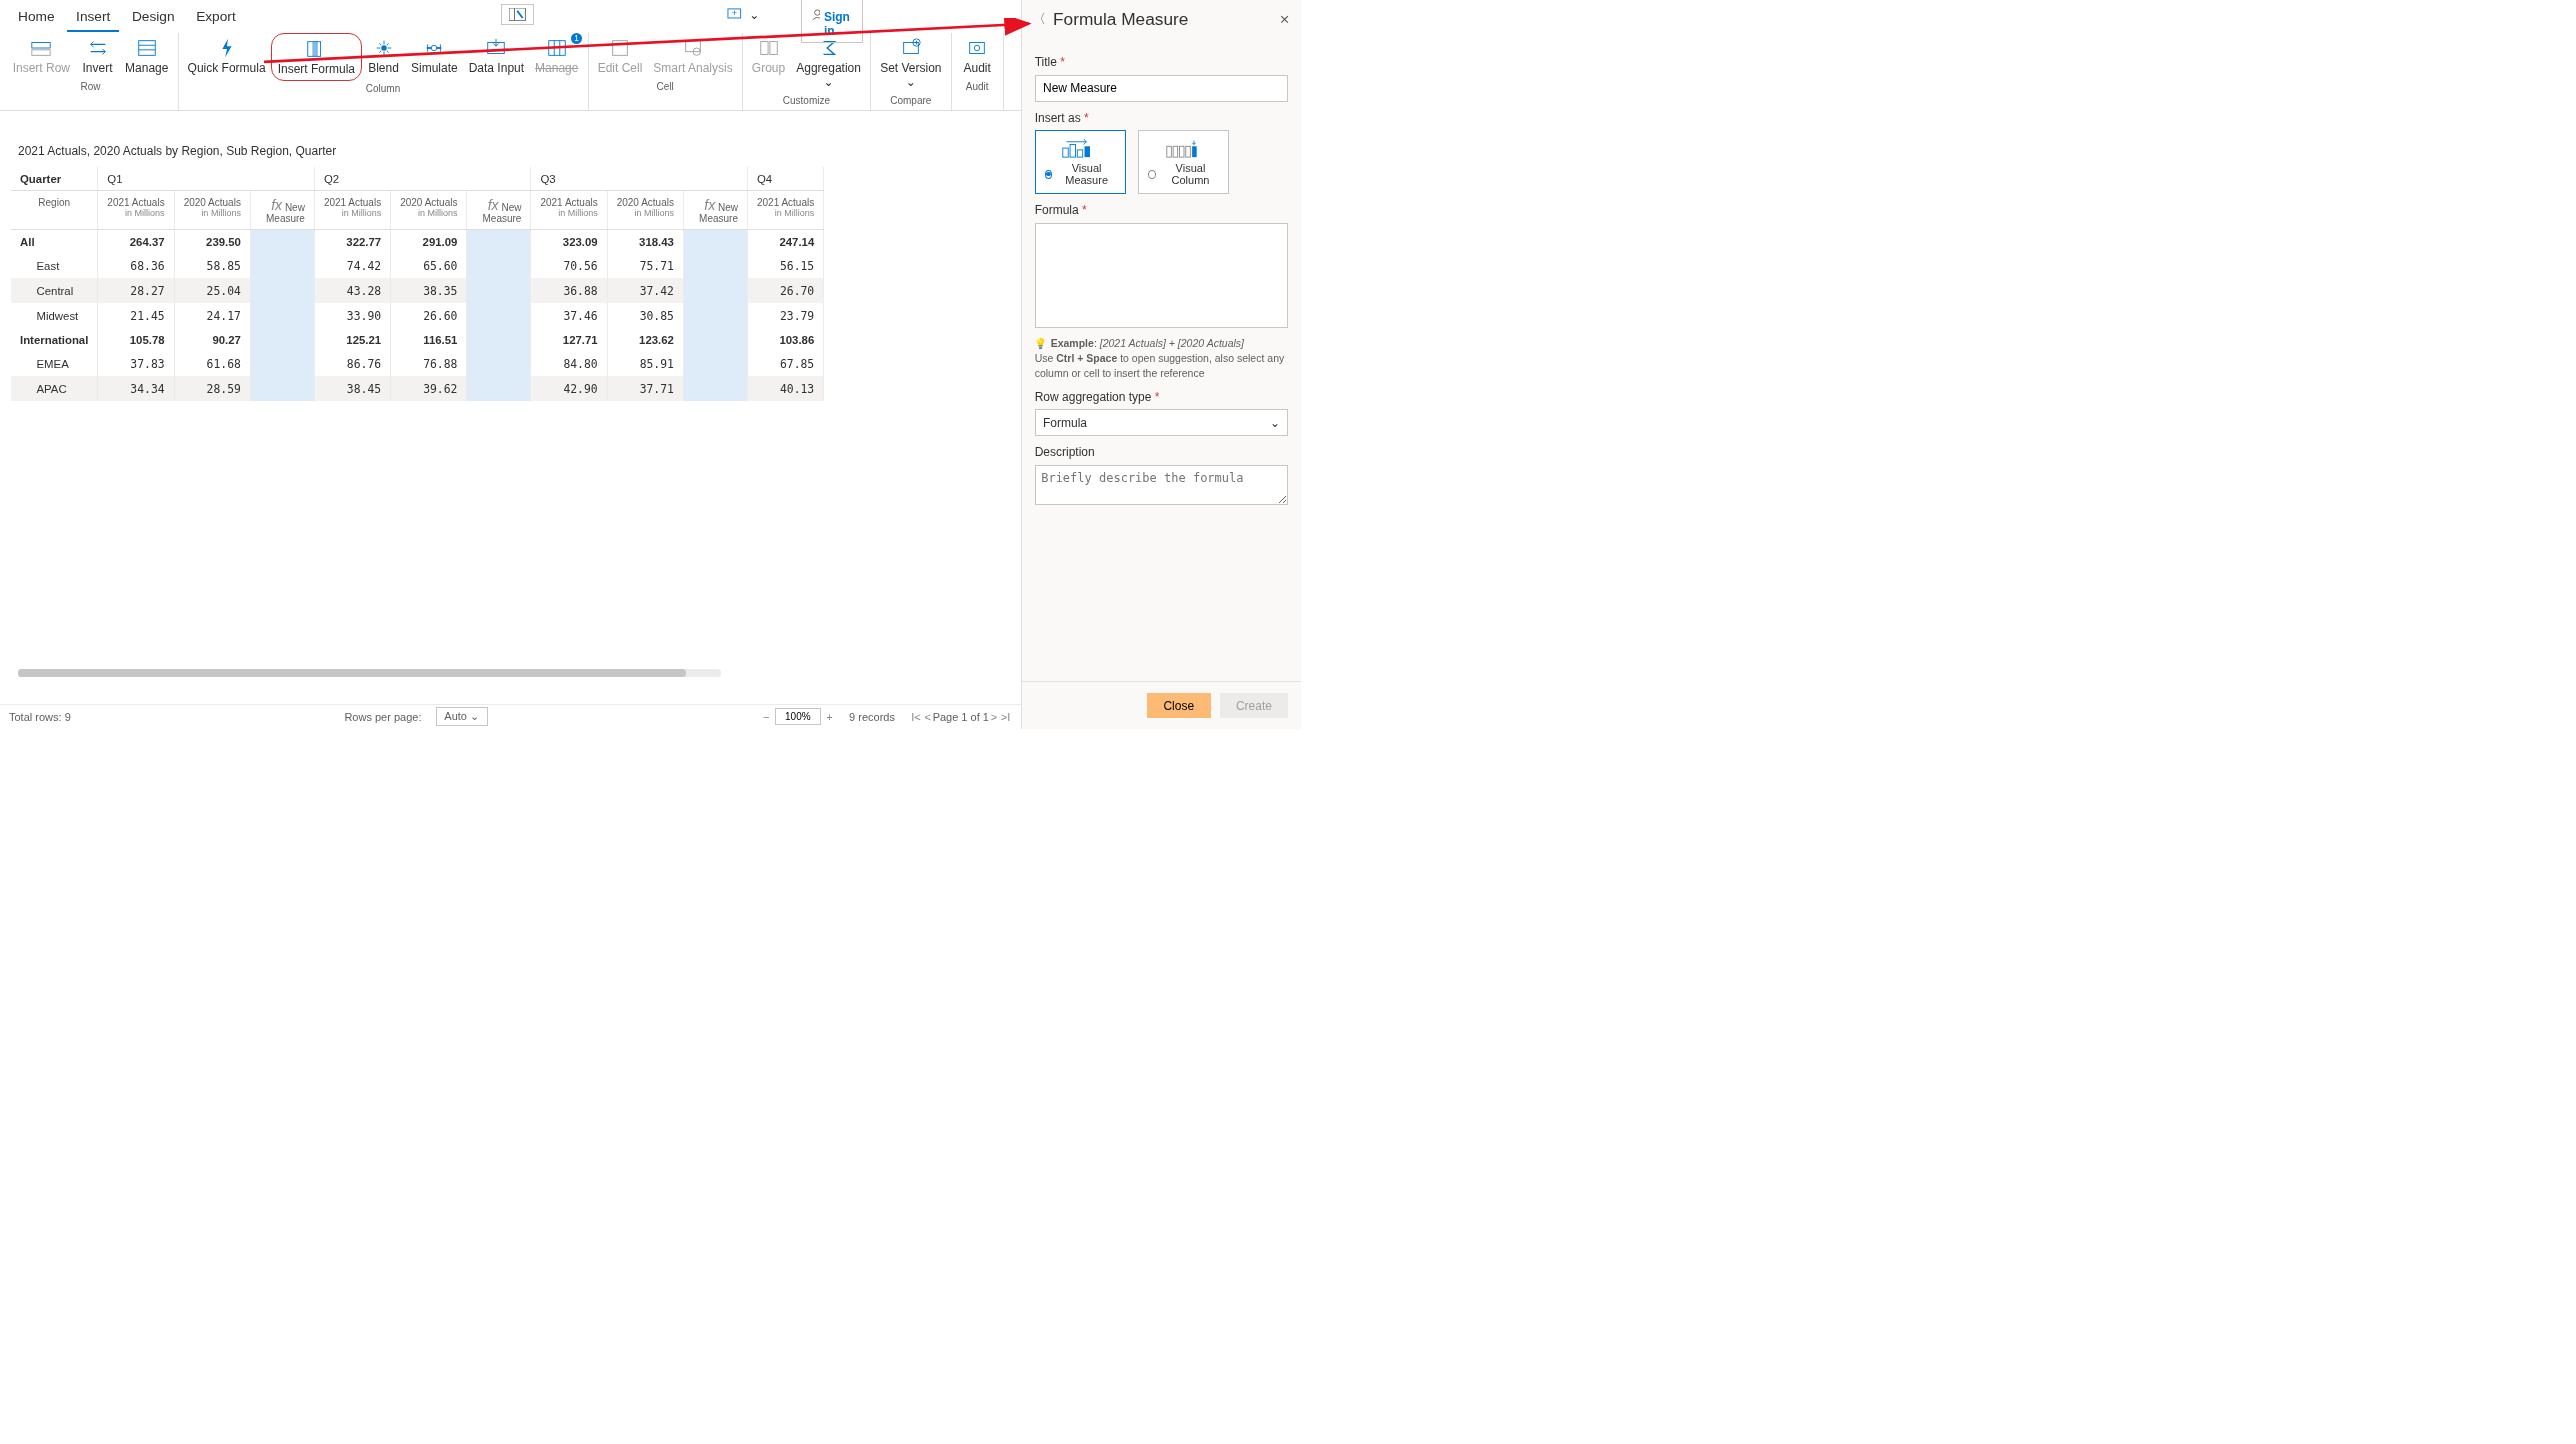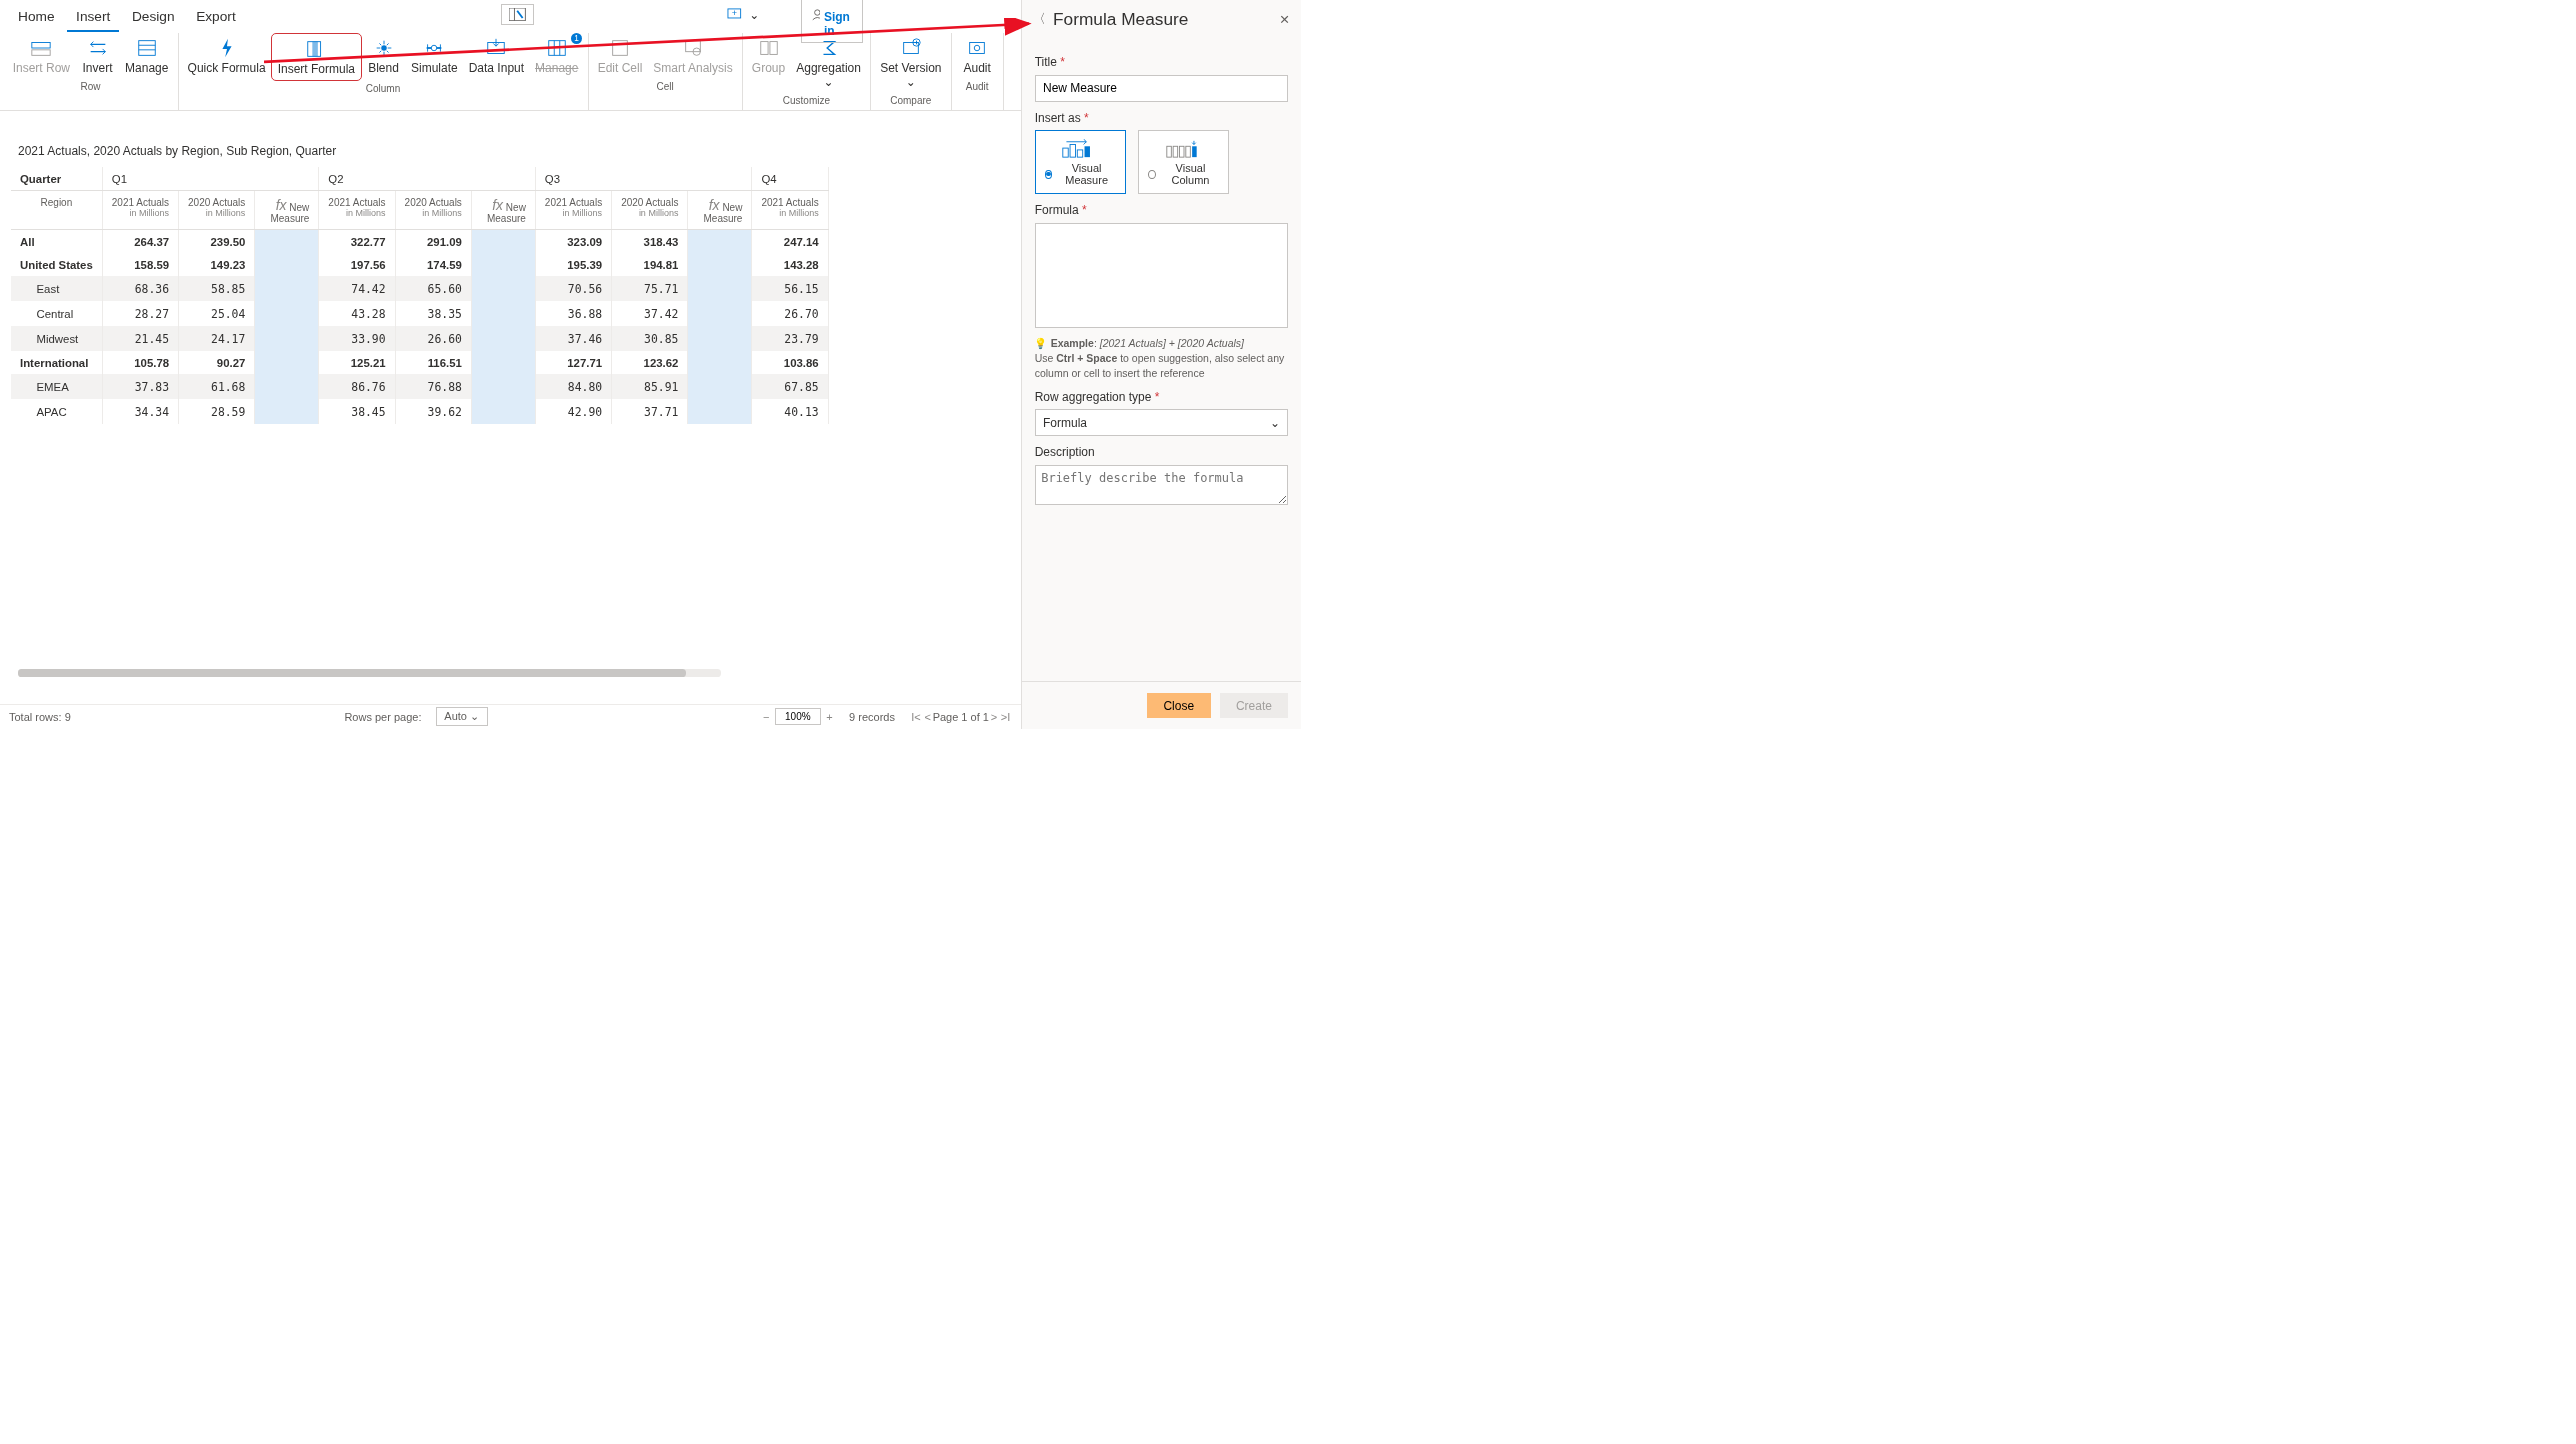--- a/index.html
+++ b/index.html
@@ -17,21 +17,21 @@
 
 
 .ribbon { display: flex; border-bottom: 0.9px solid #e1dfdd; padding: 1.8px 0 0 3.6px; }
 .ribbon-group { display: flex; flex-direction: column; align-items: center; border-right: 0.9px solid #e1dfdd; padding: 0 3.6px; }
 .ribbon-btns { display: flex; }
 .ribbon-btn { display: flex; flex-direction: column; align-items: center; justify-content: flex-start; padding: 3.6px 5.5px; cursor: pointer; min-width: 44px; }
 .ribbon-btn.disabled { color: #a19f9d; }
 .ribbon-btn svg, .ribbon-icon-svg { width: 22px; height: 22px; margin-bottom: 1.8px; }
 .ribbon-btn-label { font-size: 12px; text-align: center; line-height: 1.2; }
 .ribbon-group-label { font-size: 10px; color: #605e5c; padding: 1.8px 0 3.6px 0; }
-.ribbon-btn.highlighted { border: 1.8px solid #d13438; border-radius: 5px; }
+.ribbon-btn.highlighted { border: 1.8px solid #d13438; border-radius: 13px; }
 
 
 .report-area { position: absolute; top: 135px; left: 0; right: 280px; bottom: 25.5px; overflow: hidden; }
 .report-title { padding: 9px 18px; font-size: 12px; color: #323130; }
 .table-wrap { padding: 0 11px; overflow-x: auto; }
 
 table.data { border-collapse: collapse; font-size: 11.4px; }
 table.data th, table.data td { padding: 5.5px 9px; border-right: 0.9px solid #edebe9; white-space: nowrap; }
 table.data thead th { font-weight: 400; text-align: right; background: #fff; border-bottom: 0.9px solid #e1dfdd; }
 table.data thead .qrow th { text-align: left; border-bottom: 0.9px solid #e1dfdd; font-weight: 400; }
@@ -309,33 +309,20 @@
             <td>239.50</td>
             <td class="new-measure-col"></td>
             <td>322.77</td>
             <td>291.09</td>
             <td class="new-measure-col"></td>
             <td>323.09</td>
             <td>318.43</td>
             <td class="new-measure-col"></td>
             <td>247.14</td>
           </tr>
-          <tr class="group-row">
-            <td class="rowlbl">United States</td>
-            <td>158.59</td>
-            <td>149.23</td>
-            <td class="new-measure-col"></td>
-            <td>197.56</td>
-            <td>174.59</td>
-            <td class="new-measure-col"></td>
-            <td>195.39</td>
-            <td>194.81</td>
-            <td class="new-measure-col"></td>
-            <td>143.28</td>
-          </tr>
           <tr class="indent">
             <td class="rowlbl">East</td>
             <td>68.36</td>
             <td>58.85</td>
             <td class="new-measure-col"></td>
             <td>74.42</td>
             <td>65.60</td>
             <td class="new-measure-col"></td>
             <td>70.56</td>
             <td>75.71</td>

